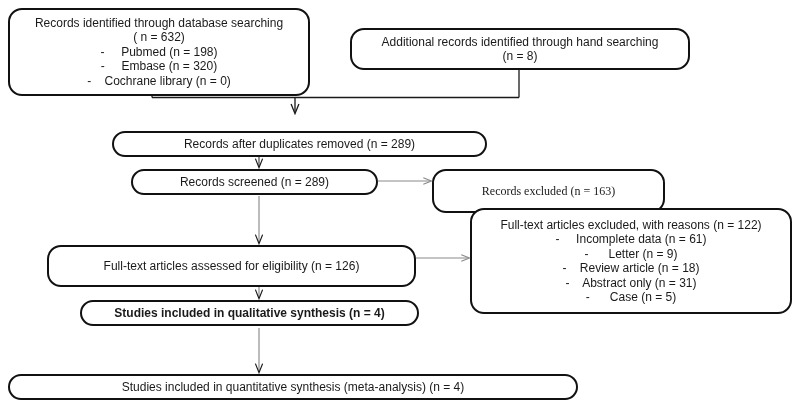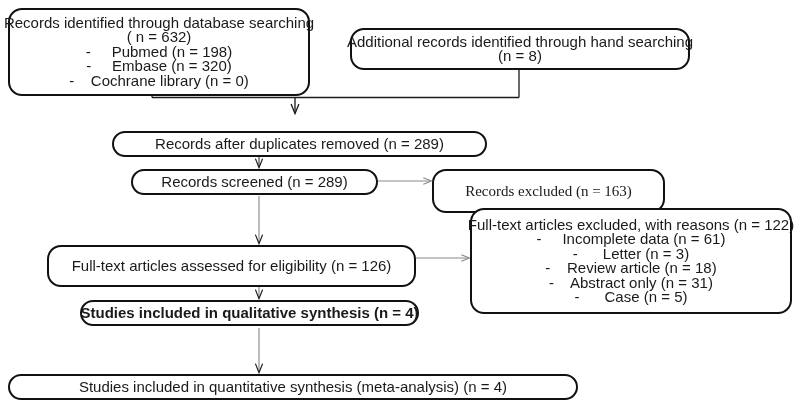--- a/index.html
+++ b/index.html
@@ -19,21 +19,21 @@
     position: absolute;
     box-sizing: border-box;
     border: 2px solid #111111;
     border-radius: 14px;
     background: #ffffff;
     display: flex;
     flex-direction: column;
     align-items: center;
     justify-content: center;
     color: #1a1a1a;
-    font-size: 15px;
+    font-size: 12px;
     line-height: 14.5px;
     text-align: right;
     padding: 2px 6px;
   }
   .box .ln { white-space: pre; display: block; }
   .svglayer {
     position: absolute;
     left: 0; top: 0;
     width: 800px;
     height: 406px;
@@ -100,21 +100,21 @@
     <span class="ln">Records excluded (n = 163)</span>
   </div>
 
   <div class="box" style="left:47px; top:245px; width:369px; height:42px;">
     <span class="ln">Full-text articles assessed for eligibility (n = 126)</span>
   </div>
 
   <div class="box" style="left:470px; top:208px; width:322px; height:106px;">
     <span class="ln">Full-text articles excluded, with reasons (n = 122)</span>
     <span class="ln">-     Incomplete data (n = 61)</span>
-    <span class="ln">-      Letter (n = 3)</span>
+    <span class="ln">-      Letter (n = 9)</span>
     <span class="ln">-    Review article (n = 18)</span>
     <span class="ln">-    Abstract only (n = 31)</span>
     <span class="ln">-      Case (n = 5)</span>
   </div>
 
   <div class="box" style="left:80px; top:300px; width:339px; height:26px;font-weight:bold;">
     <span class="ln">Studies included in qualitative synthesis (n = 4)</span>
   </div>
 
   <div class="box" style="left:8px; top:374px; width:570px; height:26px;">

